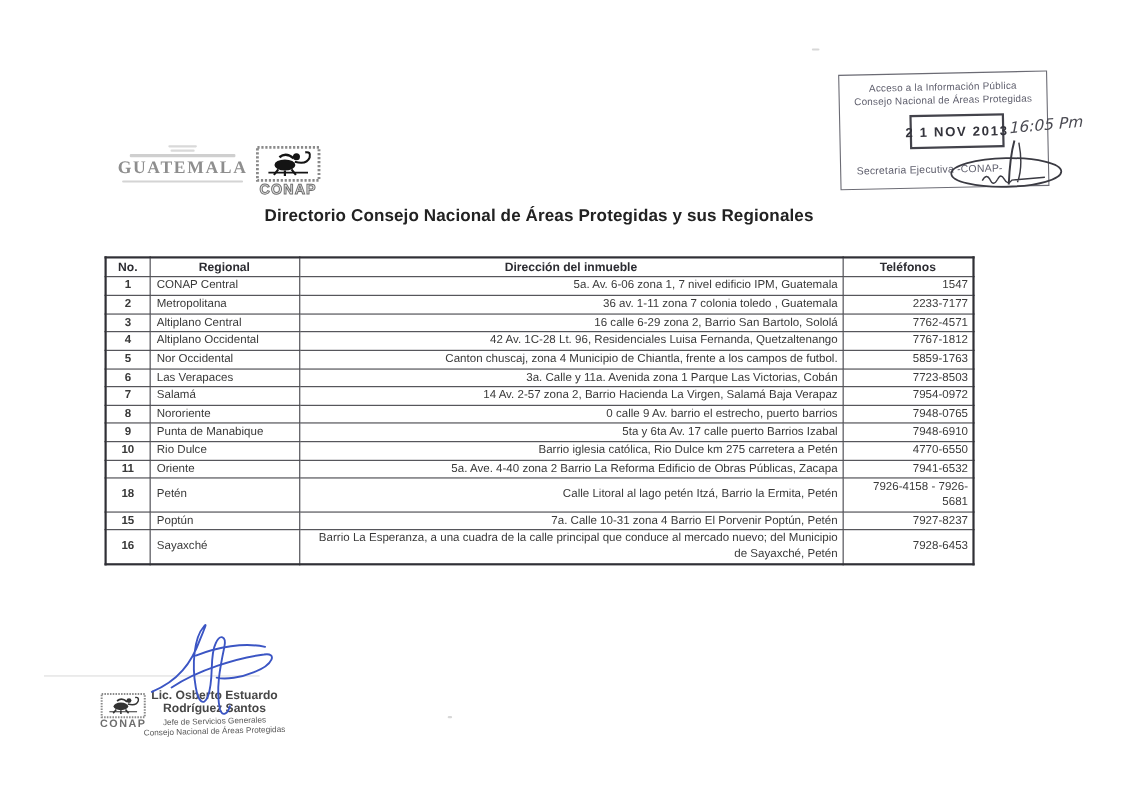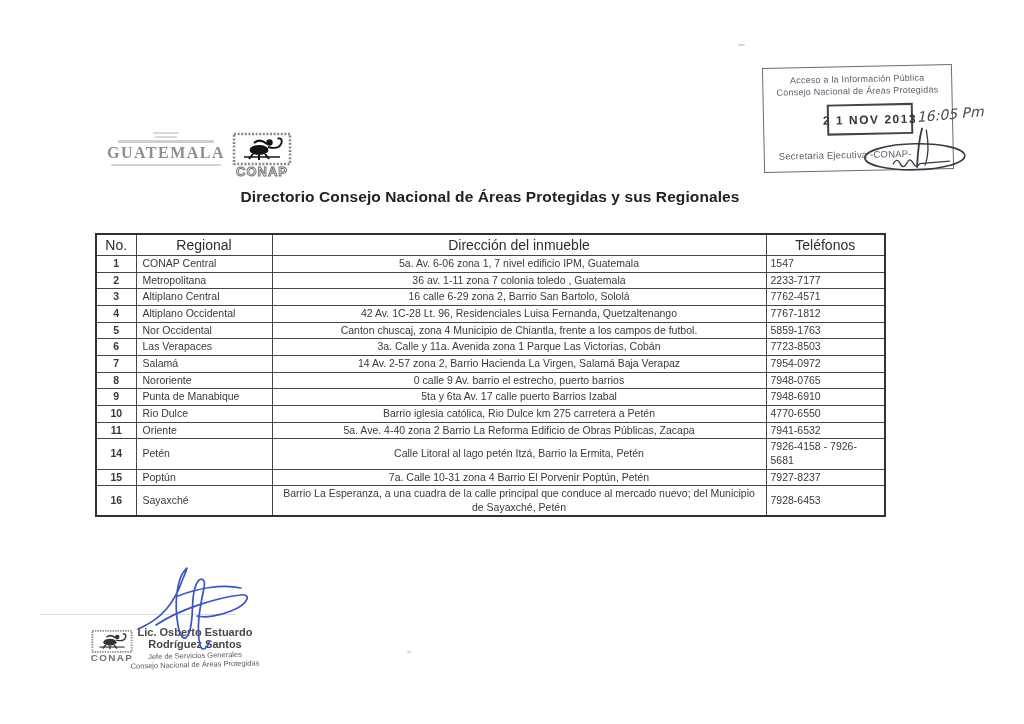--- a/index.html
+++ b/index.html
@@ -76,25 +76,25 @@
     position: absolute; left: 95px; top: 233px; width: 789px;
     border-collapse: collapse; table-layout: fixed;
     font-size: 10.5px; color: #3a3a3a;
   }
   .dir-table th, .dir-table td {
     border: 1px solid #44444a;
     padding: 1px 4px; height: 16px; line-height: 1.3;
     overflow: hidden;
   }
   .dir-table { border: 2px solid #303036; }
-  .dir-table thead th { font-size: 14px; font-weight: normal; text-align: center; color: #2c2c32; }
+  .dir-table thead th { font-size: 11px; font-weight: bold; text-align: center; color: #2c2c32; }
   .dir-table tbody td:nth-child(1) { text-align: center; font-weight: bold; }
   .dir-table tbody td:nth-child(2) { text-align: left; padding-left: 6px; }
-  .dir-table tbody td:nth-child(3) { text-align: center; }
-  .dir-table tbody td:nth-child(4) { text-align: left; margin-top: 13px; }
+  .dir-table tbody td:nth-child(3) { text-align: right; }
+  .dir-table tbody td:nth-child(4) { text-align: right; margin-top: 13px; }
 
   
   .fold-line { position: absolute; left: 40px; top: 614px; width: 196px; height: 1px; background: #dcdcdc; }
   .sig-scribble { position: absolute; left: 128px; top: 563px; width: 152px; height: 88px; z-index: 3; pointer-events: none; }
   .sig-names {
     position: absolute; left: 120px; top: 626px; width: 150px;
     text-align: center; z-index: 1;
   }
   .sig-names .nm { font-size: 11px; font-weight: bold; color: #474747; line-height: 1.1; }
   .sig-names .rl { font-size: 7.5px; color: #5a5a5a; line-height: 1.15; transform: rotate(-1.5deg); }
@@ -222,21 +222,21 @@
         <td>Barrio iglesia católica, Rio Dulce km 275 carretera a Petén</td>
         <td>4770-6550</td>
       </tr>
       <tr>
         <td>11</td>
         <td>Oriente</td>
         <td>5a. Ave. 4-40 zona 2 Barrio La Reforma Edificio de Obras Públicas, Zacapa</td>
         <td>7941-6532</td>
       </tr>
       <tr>
-        <td>14</td>
+        <td>18</td>
         <td>Petén</td>
         <td>Calle Litoral al lago petén Itzá, Barrio la Ermita, Petén</td>
         <td>7926-4158 - 7926-5681</td>
       </tr>
       <tr>
         <td>15</td>
         <td>Poptún</td>
         <td>7a. Calle 10-31 zona 4 Barrio El Porvenir Poptún, Petén</td>
         <td>7927-8237</td>
       </tr>

